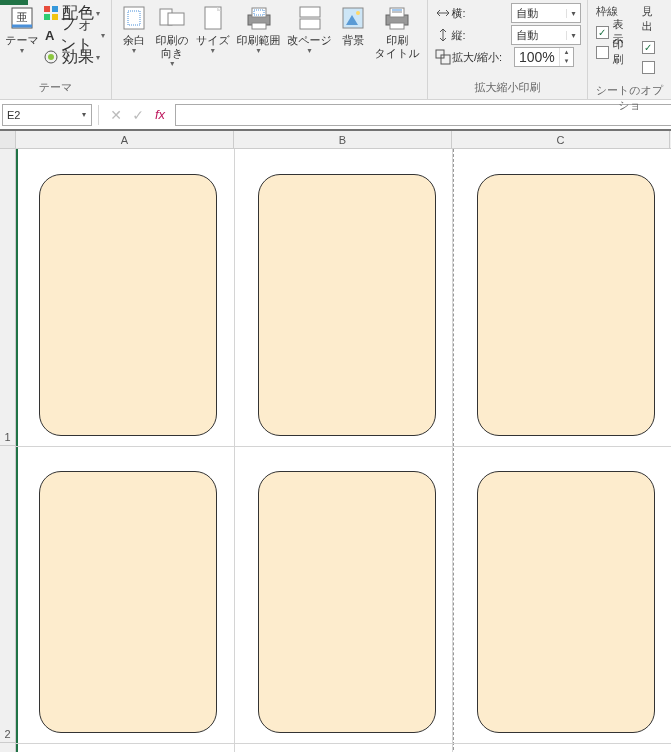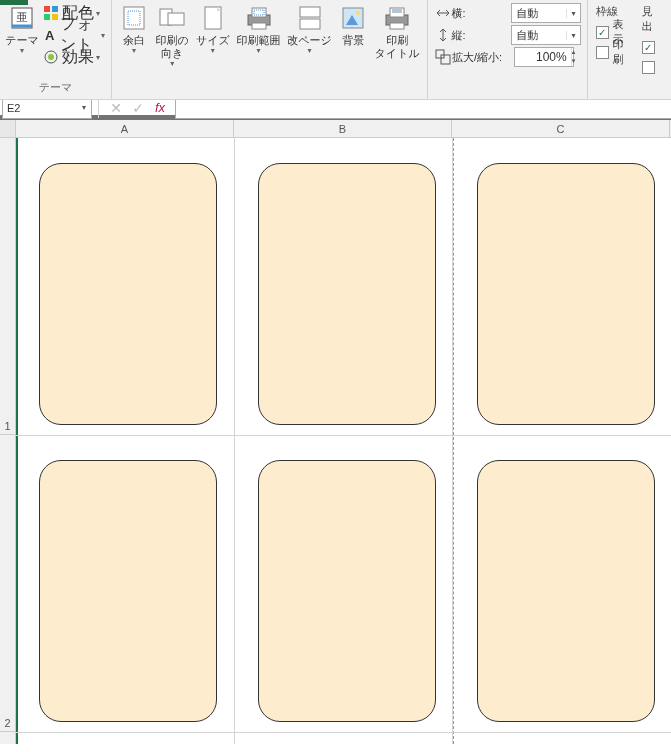--- a/index.html
+++ b/index.html
@@ -23,33 +23,33 @@
 .green-tab { position: absolute; top: 0; left: 0; width: 28px; height: 5px; background: #217346; }
 
 
 .scale-row { display: flex; align-items: center; height: 22px; }
 .scale-row .ic { width: 18px; display: flex; align-items: center; justify-content: center; }
 .scale-row .lbl { font-size: 11px; width: 62px; }
 .sel { height: 20px; border: 1px solid #ababab; background: #fff; display: flex; align-items: center; font-size: 11px; position: relative; }
 .sel .val { flex: 1; padding: 0 4px; }
 .sel .dd { width: 14px; text-align: center; font-size: 8px; color: #555; border-left: 1px solid #e0e0e0; cursor: pointer; }
 .spin { width: 60px; height: 20px; border: 1px solid #ababab; background: #fff; display: flex; align-items: center; }
-.spin .val { flex: 1; padding: 0 4px; font-size: 12px; margin-left: 17px; }
+.spin .val { flex: 1; padding: 0 4px; font-size: 14px; }
 .spin .spbtns { width: 14px; display: flex; flex-direction: column; border-left: 1px solid #e0e0e0; }
 .spin .spbtns span { height: 9px; font-size: 7px; line-height: 7px; text-align: center; cursor: pointer; color: #555; }
 
 
 .so-col { display: flex; flex-direction: column; padding: 2px 4px; }
 .so-head { font-size: 11px; color: #444; margin-bottom: 3px; }
 .so-row { display: flex; align-items: center; height: 20px; cursor: pointer; }
 .so-row .cb { width: 13px; height: 13px; border: 1px solid #888; margin-right: 4px; background: #fff; display: flex; align-items: center; justify-content: center; font-size: 10px; color: #217346; }
 .so-row .lbl { font-size: 11px; }
 
 
-.fbar { display: flex; align-items: center; height: 20px; border-bottom: 5px solid #737373; background: #fff; }
+.fbar { display: flex; align-items: center; height: 31px; border-bottom: 2px solid #737373; background: #fff; }
 .namebox { width: 90px; height: 22px; border: 1px solid #ababab; margin-left: 2px; display: flex; align-items: center; background: #fff; }
 .namebox .val { flex: 1; padding: 0 4px; font-size: 11px; }
 .namebox .dd { width: 14px; text-align: center; font-size: 8px; color: #555; cursor: pointer; }
 .fdiv { width: 1px; height: 20px; background: #d4d4d4; margin: 0 6px; }
 .fbtn { width: 22px; height: 22px; display: flex; align-items: center; justify-content: center; color: #bbb; font-size: 14px; cursor: pointer; }
 .fx { font-style: italic; color: #be185d; font-size: 13px; }
 .finput { flex: 1; height: 22px; border: 1px solid #ababab; border-right: none; margin-left: 4px; padding: 0 4px; font-size: 11px; }
 
 
 .grid { position: relative; height: 624px; overflow: hidden; background: #fff; }
@@ -239,20 +239,21 @@
       <span class="lbl">拡大/縮小:</span>
       <div class="spin">
         <span class="val">100%</span>
         <div class="spbtns">
               <span>▴</span>
               <span>▾</span>
             </div>
       </div>
     </div>
   </div>
+  <div class="rg-label">拡大縮小印刷</div>
 </div>
 
 <div class="rg" style="flex:1;border-right:none">
   <div class="rg-body">
     <div class="so-col">
       <div class="so-head">枠線</div>
       <div class="so-row">
         <div class="cb">✓</div>
         <span class="lbl">表示</span>
       </div>
@@ -264,20 +265,21 @@
     <div class="so-col">
       <div class="so-head">見出</div>
       <div class="so-row">
         <div class="cb">✓</div>
       </div>
       <div class="so-row">
         <div class="cb"></div>
       </div>
     </div>
   </div>
+  <div class="rg-label">シートのオプショ</div>
 </div>
 </div>
 
 <div class="fbar">
   <div class="namebox">
     <span class="val">E2</span>
     <span class="dd">▾</span>
   </div>
   <div class="fdiv"></div>
   <div class="fbtn">✕</div>

